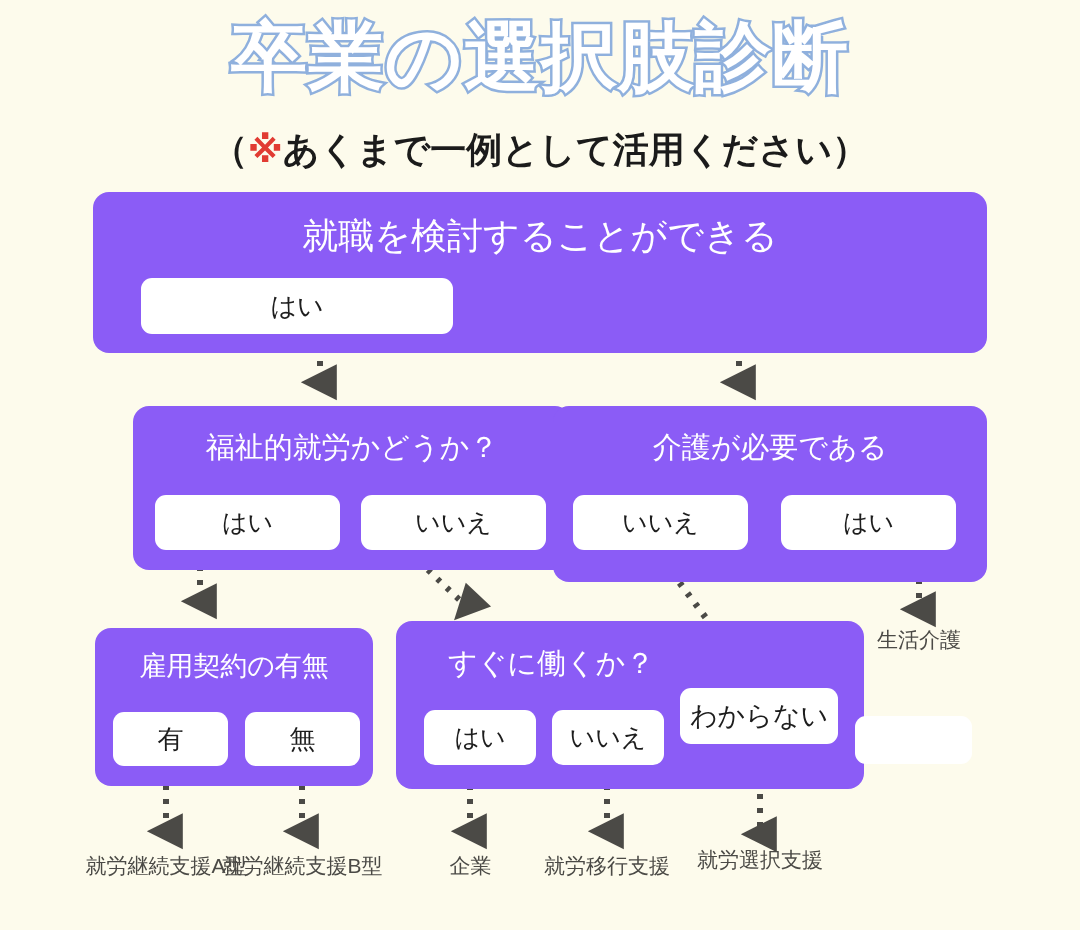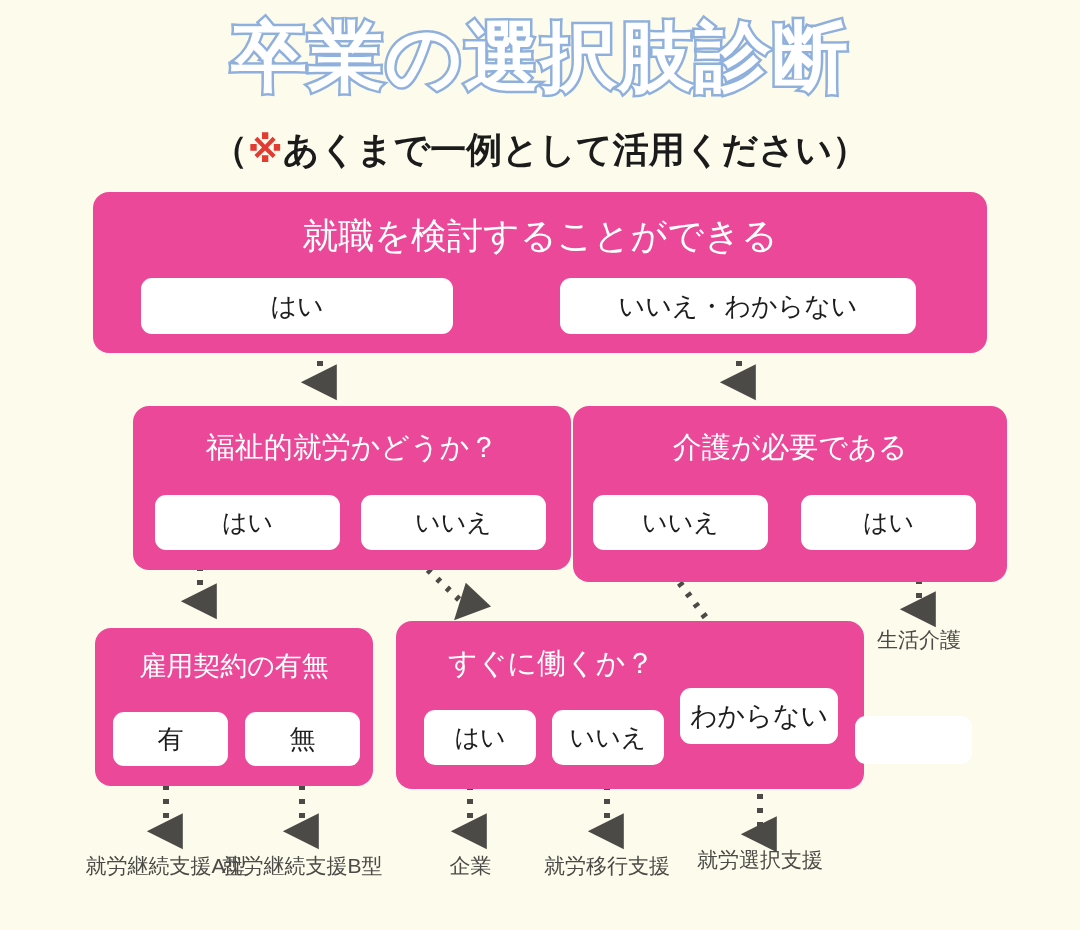--- a/index.html
+++ b/index.html
@@ -50,21 +50,21 @@
     letter-spacing: 0px;
     white-space: nowrap;
   }
   .subtitle .mark {
     color: #e13b32;
   }
 
   
   .panel {
     position: absolute;
-    background: #ec4899;
+    background: #8b5cf6;
     border-radius: 16px;
     box-sizing: border-box;
   }
   .panel-title {
     position: absolute;
     left: 0;
     width: 100%;
     text-align: center;
     color: #ffffff;
     font-weight: normal;
@@ -146,30 +146,29 @@
     <line x1="470" y1="771" x2="470" y2="830" stroke="#4b4a46" stroke-width="6" stroke-dasharray="5 9" stroke-linecap="butt" marker-end="url(#ahead)"></line>
 
     <line x1="607" y1="771" x2="607" y2="830" stroke="#4b4a46" stroke-width="6" stroke-dasharray="5 9" stroke-linecap="butt" marker-end="url(#ahead)"></line>
 
     <line x1="760" y1="780" x2="760" y2="833" stroke="#4b4a46" stroke-width="6" stroke-dasharray="5 9" stroke-linecap="butt" marker-end="url(#ahead)"></line>
   </svg>
 
   <div class="panel" style="left:93px; top:192px; width:894px; height:161px;">
     <div class="panel-title" style="top:20px; font-size:36px;">就職を検討することができる</div>
     <div class="chip" style="left:48px; top:86px; width:312px; height:56px; font-size:26px;">はい</div>
-    <div class="chip" style="left:467px; top:86px; width:356px; height:56px; font-size:26px;">いいえ・わからない</div>
   </div>
 
   <div class="panel" style="left:93px; top:406px; width:438px; height:164px;margin-left:40px;">
     <div class="panel-title" style="top:22px; font-size:29px;">福祉的就労かどうか？</div>
     <div class="chip" style="left:22px; top:89px; width:185px; height:55px; font-size:25px;">はい</div>
     <div class="chip" style="left:228px; top:89px; width:185px; height:55px; font-size:25px;">いいえ</div>
   </div>
 
-  <div class="panel" style="left:573px; top:406px; width:434px; height:176px;">
+  <div class="panel" style="left:553px; top:406px; width:434px; height:176px;">
     <div class="panel-title" style="top:22px; font-size:29px;">介護が必要である</div>
     <div class="chip" style="left:20px; top:89px; width:175px; height:55px; font-size:25px;">いいえ</div>
     <div class="chip" style="left:228px; top:89px; width:175px; height:55px; font-size:25px;">はい</div>
   </div>
 
   <div class="panel" style="left:95px; top:628px; width:278px; height:158px;">
     <div class="panel-title" style="top:20px; font-size:27px;">雇用契約の有無</div>
     <div class="chip" style="left:18px; top:84px; width:115px; height:54px; font-size:26px;">有</div>
     <div class="chip" style="left:150px; top:84px; width:115px; height:54px; font-size:26px;">無</div>
   </div>

